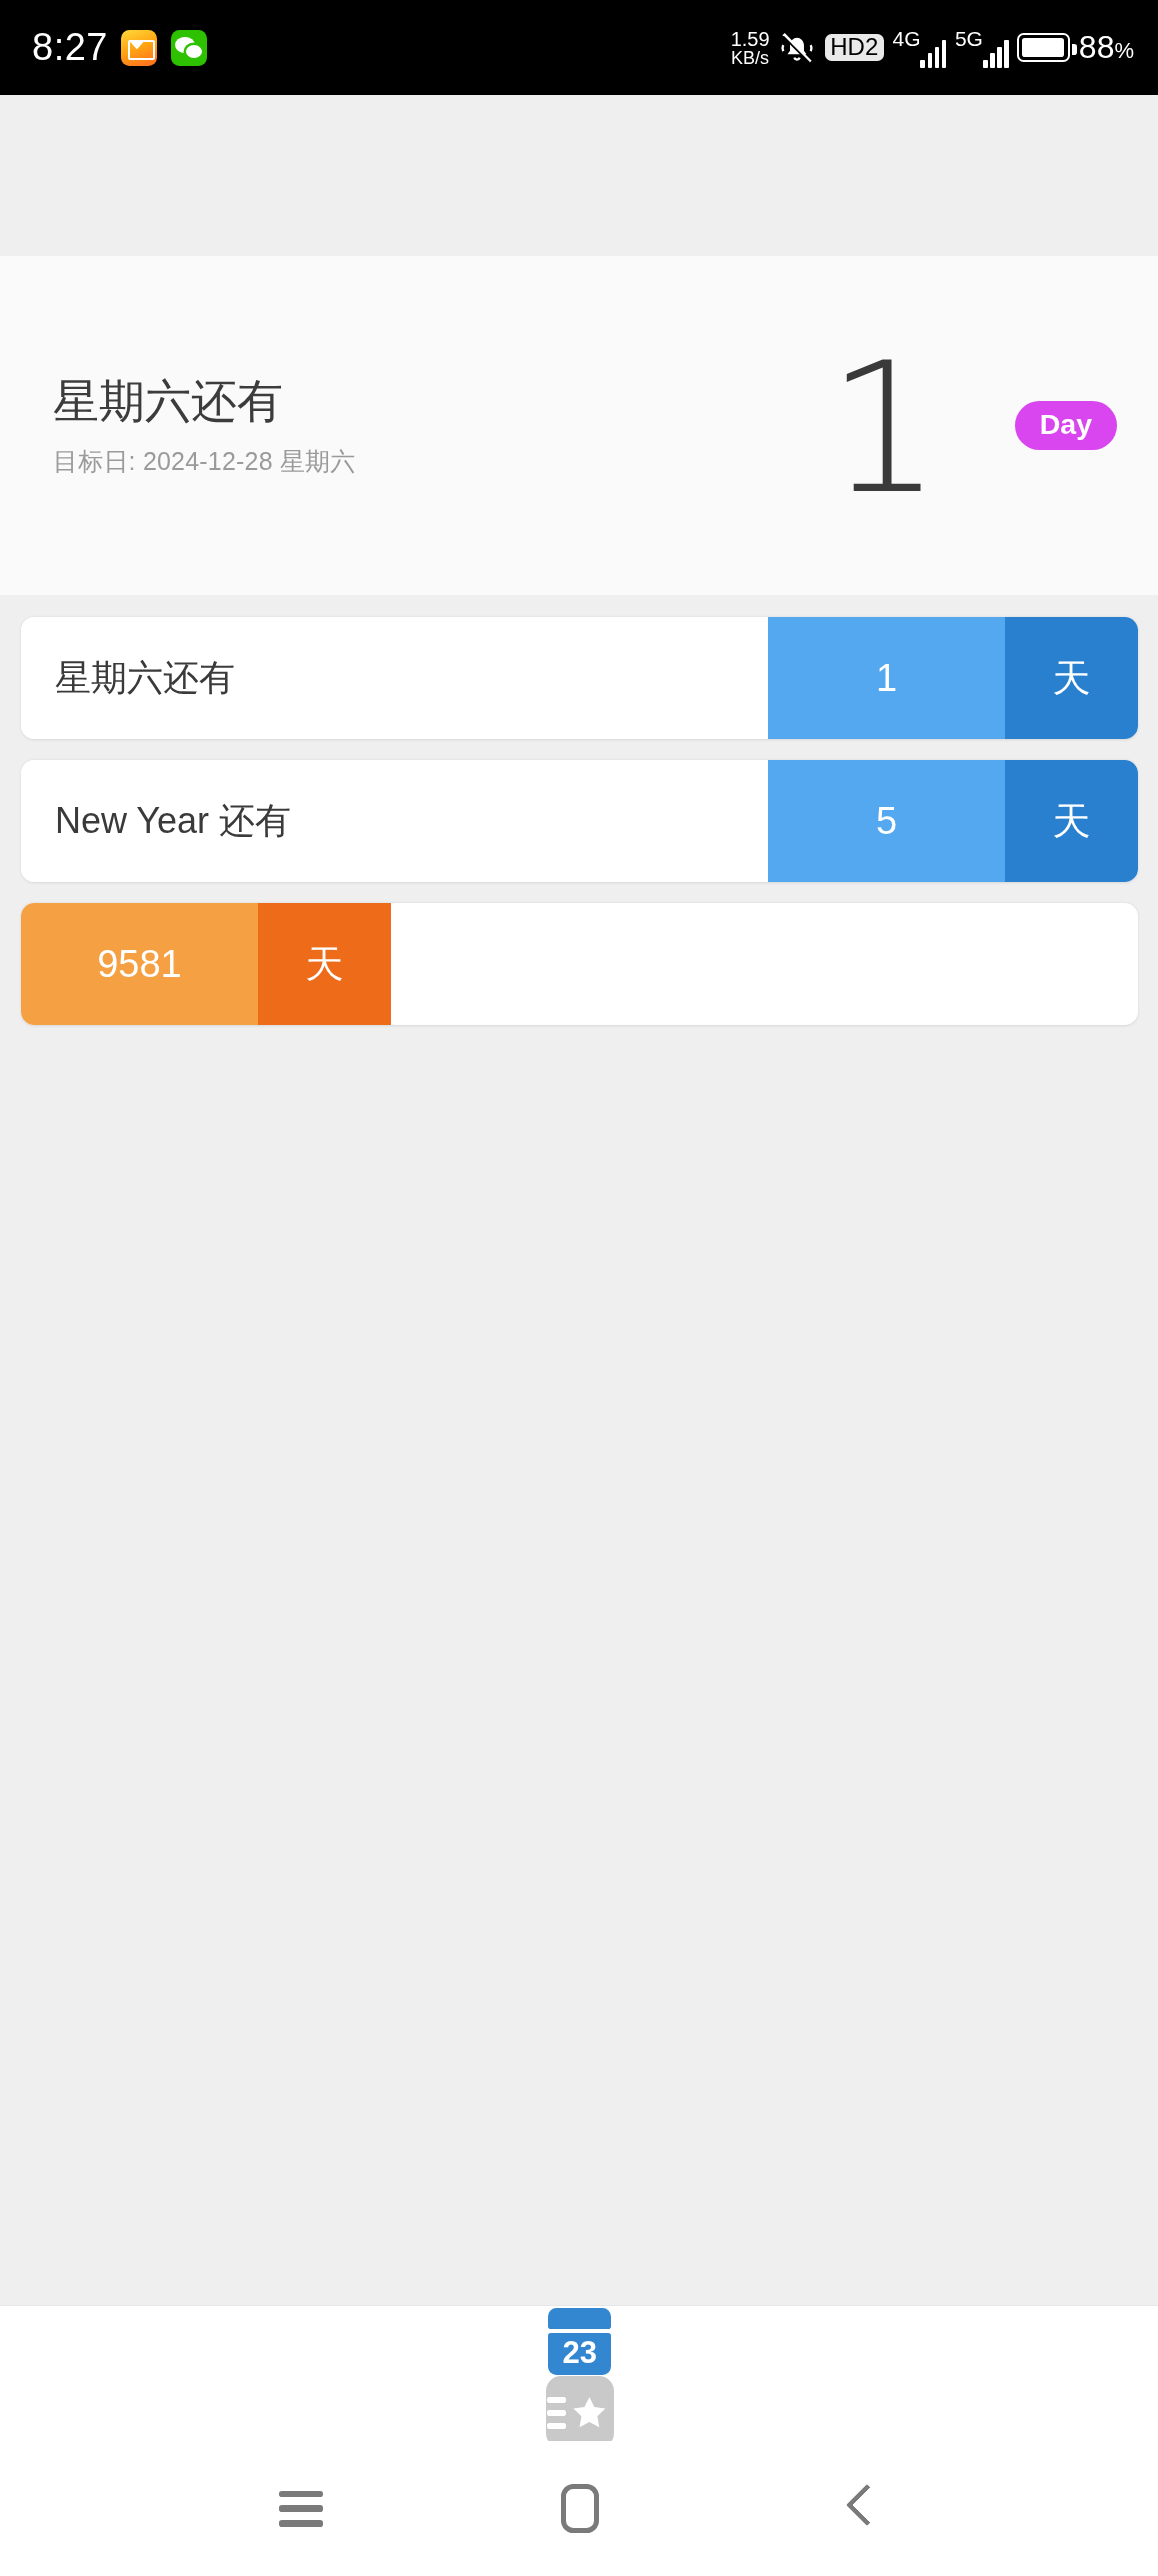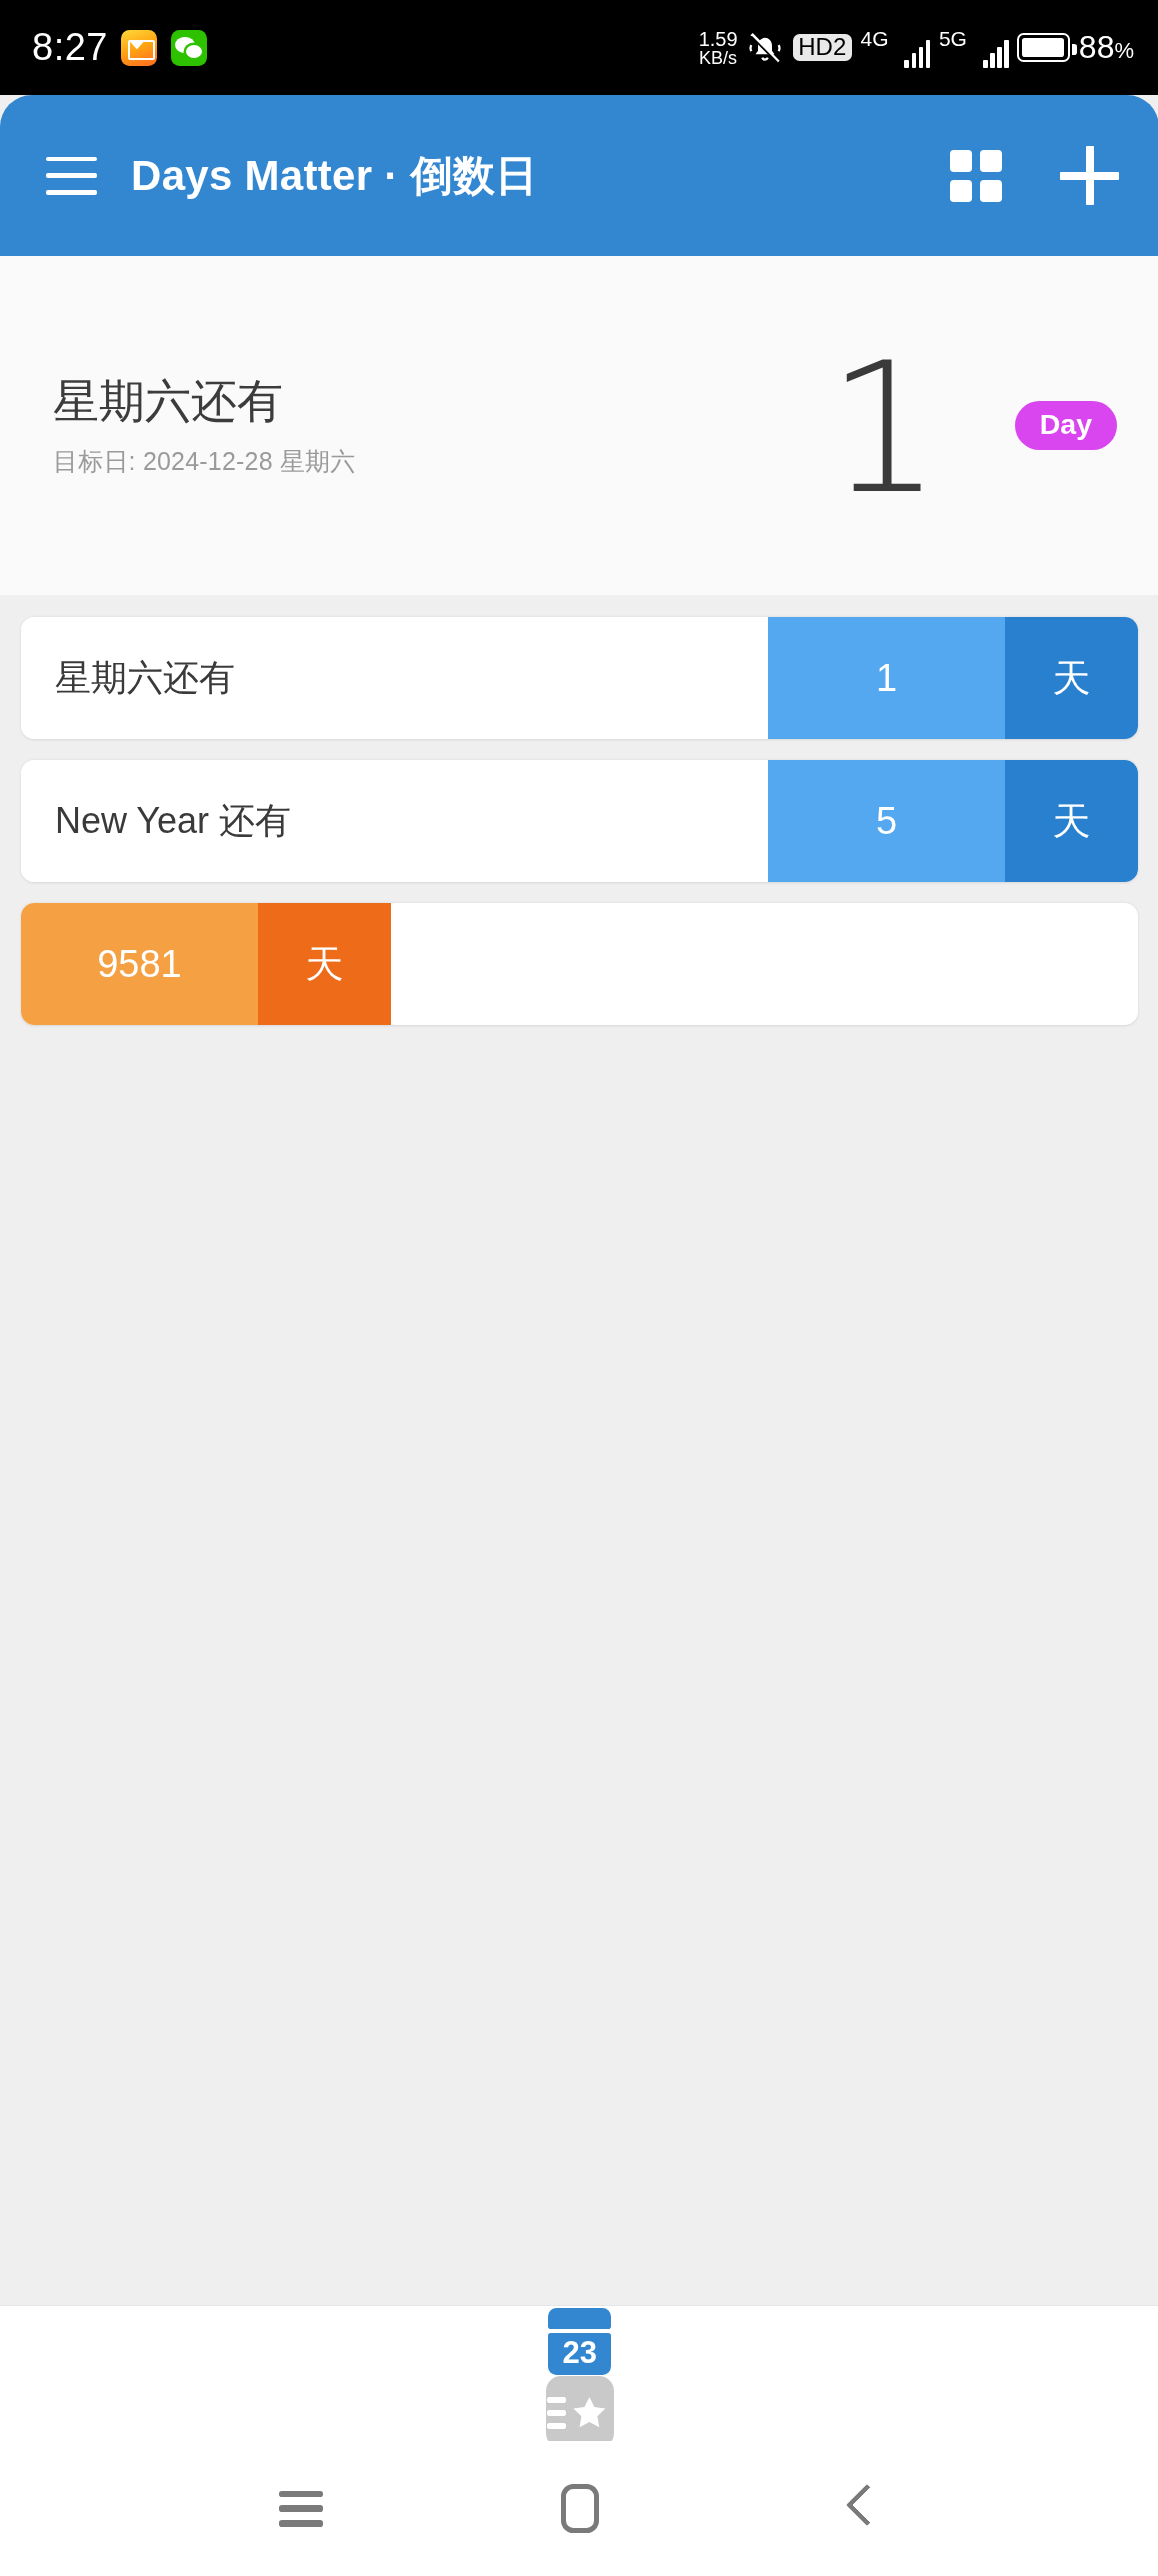--- a/index.html
+++ b/index.html
@@ -49,21 +49,21 @@
   }
   .sb-right { display: flex; align-items: center; gap: 8.5px; }
   .sb-speed { display: flex; flex-direction: column; align-items: center; line-height: 1.0; }
   .sb-speed .v { font-size: 20px; }
   .sb-speed .u { font-size: 18px; }
   .sb-icon { display: flex; align-items: center; }
   .hd2 {
     background: #e9e9e9; color: #000; font-size: 24px; font-weight: normal;
     border-radius: 6.6px; padding: 0.9px 5.7px 1.9px 5.7px; line-height: 1.05;
   }
-  .net { display: flex; align-items: flex-end; gap: 16px; }
+  .net { display: flex; align-items: flex-end; gap: 0; }
   .net .lbl { font-size: 21px; line-height: 1; margin-bottom: 19px; font-weight: 500; }
   .bars { display: flex; align-items: flex-end; gap: 2.4px; height: 30px; }
   .bars i { display:block; width: 4.7px; background: #fff; border-radius: 0.9px; }
   .bars i:nth-child(1){ height: 7.6px; }
   .bars i:nth-child(2){ height: 14.2px; }
   .bars i:nth-child(3){ height: 21px; }
   .bars i:nth-child(4){ height: 27.5px; }
   .batt {
     width: 53px; height: 28.5px; border: 2.8px solid #fff; border-radius: 6.6px;
     position: relative; display: inline-block;
@@ -232,36 +232,20 @@
             <i></i>
           </span>
       </span>
       <span class="batt">
           <span class="fill"></span>
         </span>
       <span class="sb-batt-text"><span>88</span><span class="pct">%</span></span>
     </div>
   </div>
 
-  <div class="appbar">
-    <div class="hamburger">
-      <span></span>
-        <span></span>
-        <span></span>
-    </div>
-    <div class="appbar-title">Days Matter · 倒数日</div>
-    <div class="appbar-spacer"></div>
-    <div class="grid-icon">
-        <i></i>
-        <i></i>
-        <i></i>
-        <i></i>
-      </div>
-    <div class="plus-icon"></div>
-  </div>
 
   <div class="hero">
     <div class="hero-text">
       <div class="hero-title">星期六还有</div>
       <div class="hero-sub">目标日: 2024-12-28 星期六</div>
     </div>
     <div class="hero-right">
       <div class="hero-number">1</div>
       <div class="day-badge">Day</div>
     </div>

